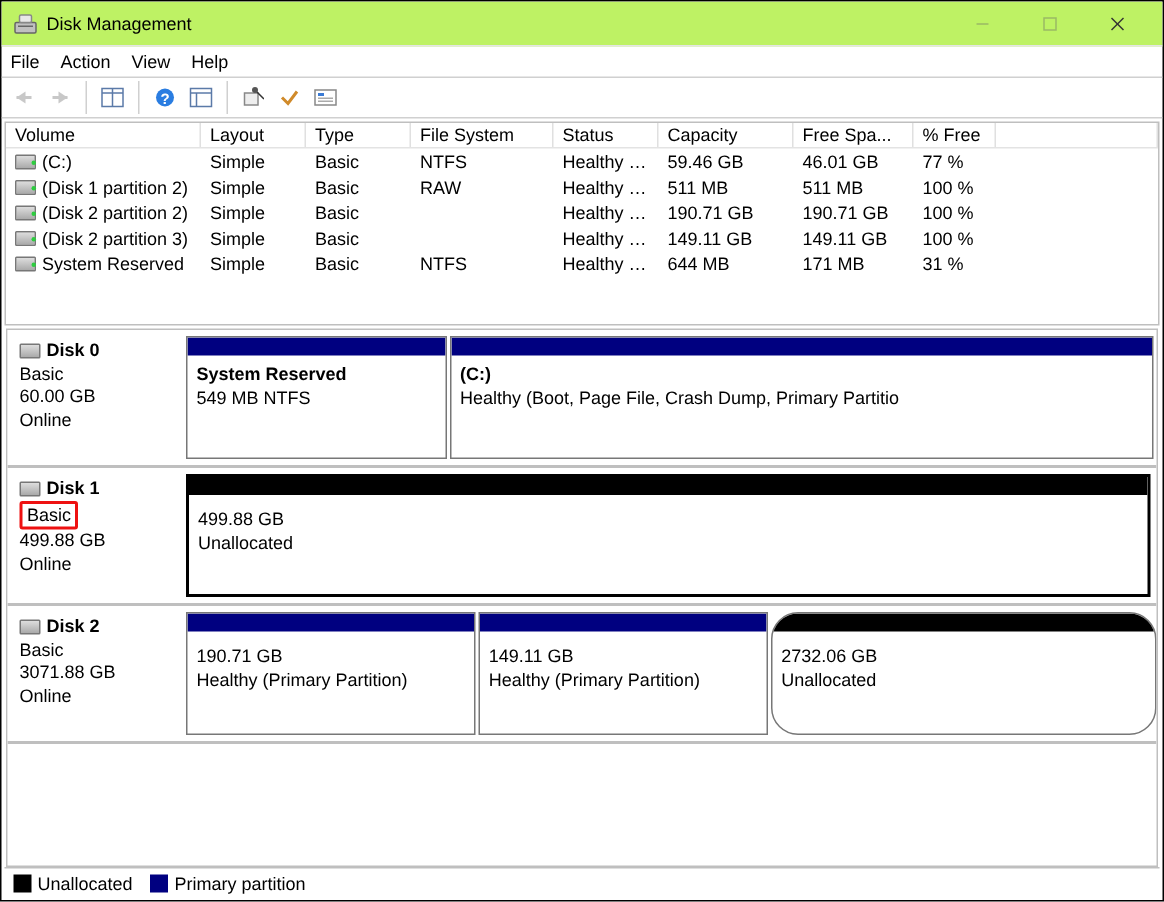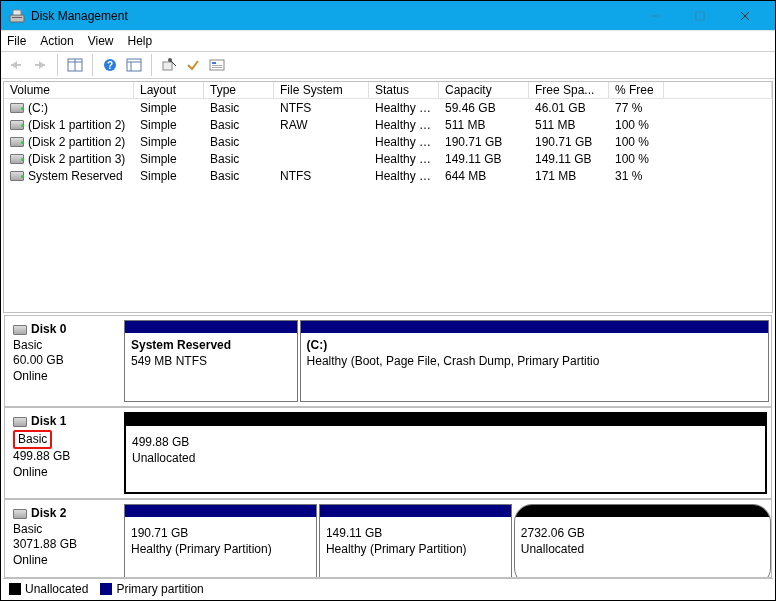--- a/index.html
+++ b/index.html
@@ -12,21 +12,21 @@
     width: 776px;
     height: 601px;
     border: 1px solid #000;
     overflow: hidden;
   }
   .titlebar {
     height: 30px;
     display: flex;
     align-items: center;
     padding: 0 8px;
-    background: #0ea5e9;
+    background: #bef264;
     border-bottom: 1px solid #e5e5e5;
   }
   .titlebar .app-icon { width: 16px; height: 16px; margin-right: 6px; }
   .titlebar .title { flex: 0 0 auto; color: #000; font-size: 12px; }
   .titlebar .spacer { flex: 1; }
   .winbtn {
     width: 45px; height: 30px;
     display: flex; align-items: center; justify-content: center;
     color: #555;
   }
@@ -51,21 +51,21 @@
   .tsep { width: 1px; height: 22px; background: #d0d0d0; margin: 0 4px; }
   .tbtn {
     width: 22px; height: 22px;
     display: flex; align-items: center; justify-content: center;
     color: #444;
   }
   .tbtn.disabled, .winbtn.disabled { opacity: 0.4; }
   .content { display: flex; flex-direction: column; height: calc(100% - 30px - 20px - 28px - 20px - 2px); }
 
   
-  .voltable { border: 1px solid #bfbfbf; margin: 2px; height: 232px; overflow: hidden; }
+  .voltable { border: 1px solid #bfbfbf; margin: 2px; height: 136px; overflow: hidden; }
   .voltable .hdr, .voltable .row {
     display: grid;
     grid-template-columns: 130px 70px 70px 95px 70px 90px 80px 55px 1fr;
     align-items: center;
     height: 17px;
   }
   .voltable .hdr { background: #fff; border-bottom: 1px solid #e3e3e3; }
   .voltable .hdr > div {
     border-right: 1px solid #e0e0e0;
     padding: 1px 6px;

